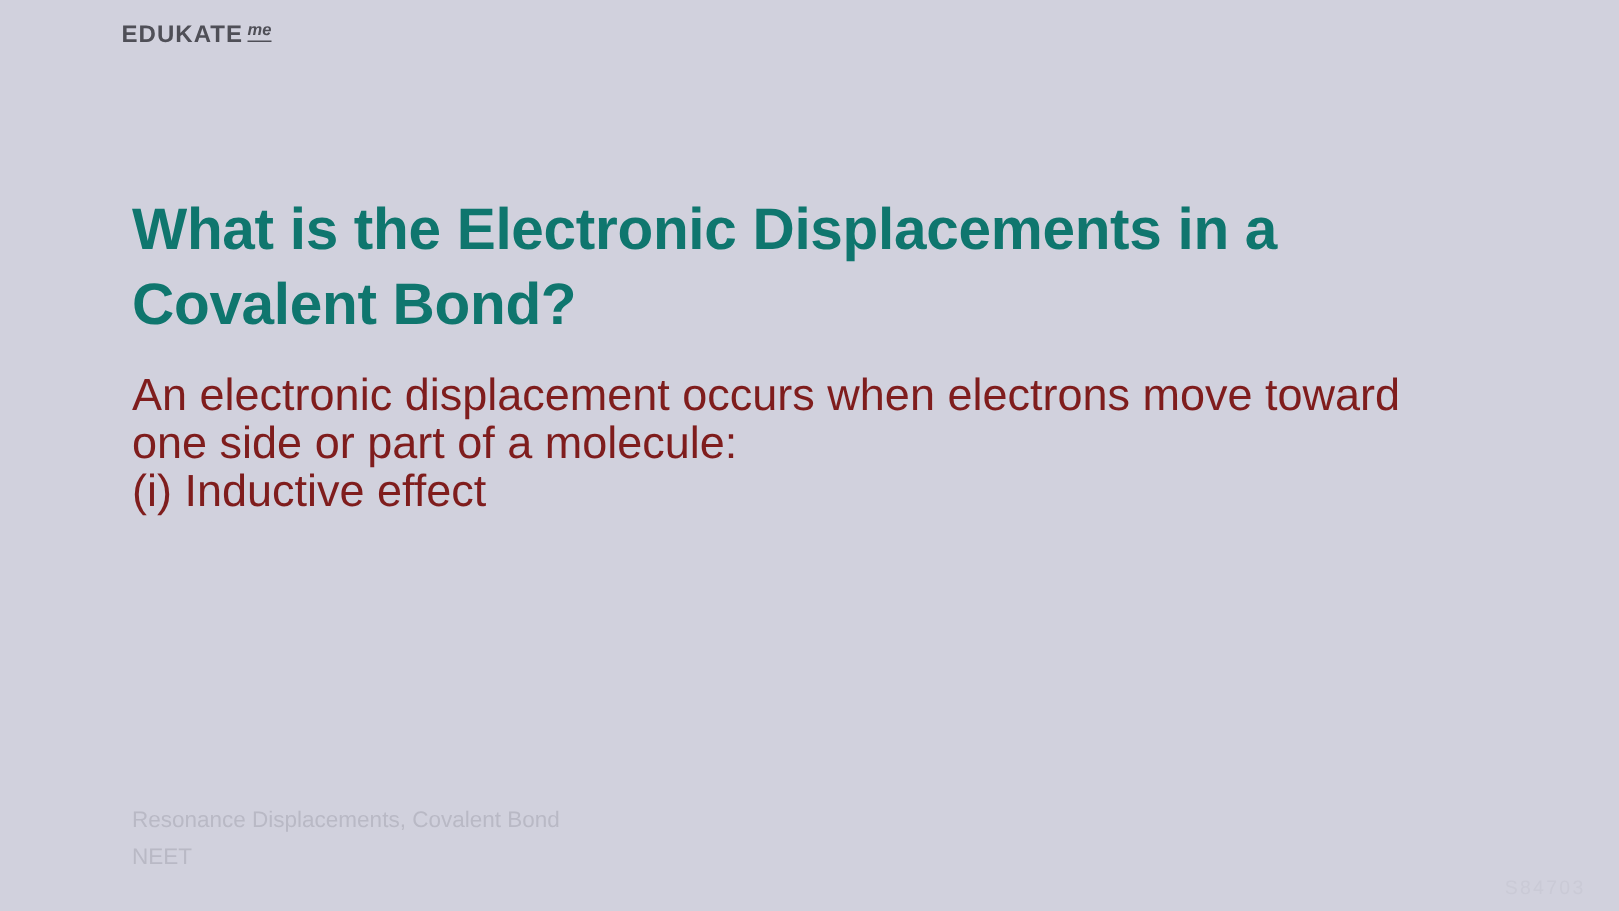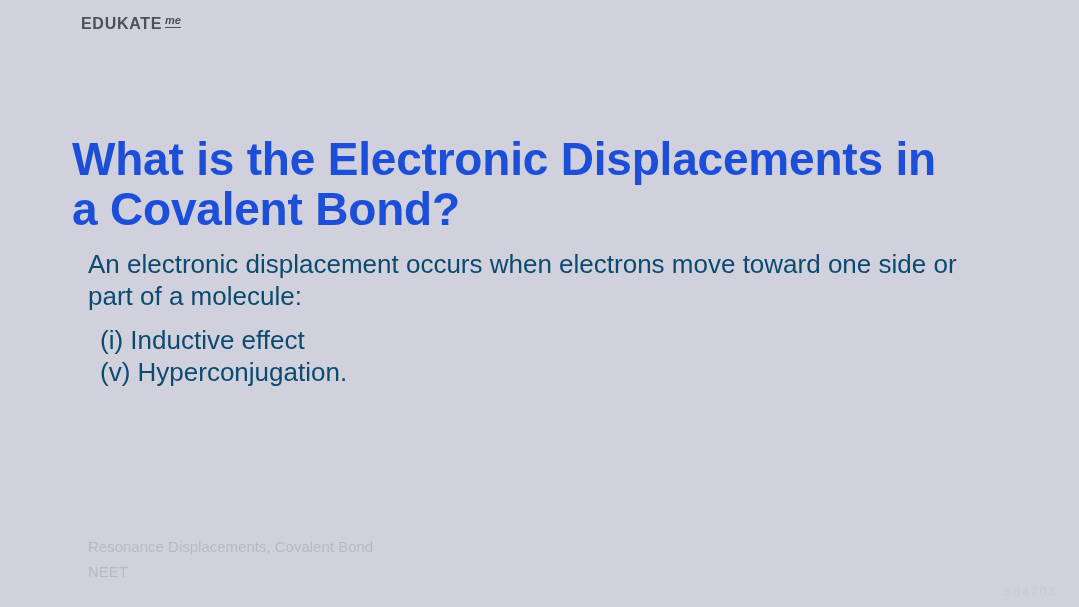--- a/index.html
+++ b/index.html
@@ -45,45 +45,45 @@
     position: relative;
     top: -1px;
     border-bottom: 1.5px solid #4f4f57;
     padding-bottom: 1px;
     line-height: 1;
   }
 
   
   .title {
     position: absolute;
-    left: 72px;
+    left: 88px;
     top: 103px;
     width: 890px;
-    font-size: 46px;
+    font-size: 39px;
     font-weight: bold;
-    color: #1d4ed8;
+    color: #0f766e;
     line-height: 50px;
     letter-spacing: -0.2px;
   }
 
   
   .body-block {
     position: absolute;
     left: 88px;
     top: 248px;
     width: 880px;
-    font-size: 26px;
-    color: #0c4a6e;
+    font-size: 30px;
+    color: #7f1d1d;
     line-height: 32px;
   }
   .body-para {
     margin: 0;
   }
   .list {
-    margin: 12px;
+    margin: 0;
     padding: 0;
     list-style: none;
   }
   .list li {
     margin: 0;
     white-space: pre;
   }
 
   
   .footer {
@@ -117,21 +117,20 @@
     <span class="logo-word">EDUKATE</span>
     <span class="logo-sup">me</span>
   </div>
 
   <h1 class="title">What is the Electronic Displacements in a Covalent Bond?</h1>
 
   <div class="body-block">
     <p class="body-para">An electronic displacement occurs when electrons move toward one side or part of a molecule:</p>
     <ul class="list">
       <li>(i) Inductive effect</li>
-      <li>(v) Hyperconjugation.</li>
     </ul>
   </div>
 
   <div class="footer">
     <div>Resonance Displacements, Covalent Bond</div>
     <div>NEET</div>
   </div>
 
   <div class="watermark">S84703</div>
 

